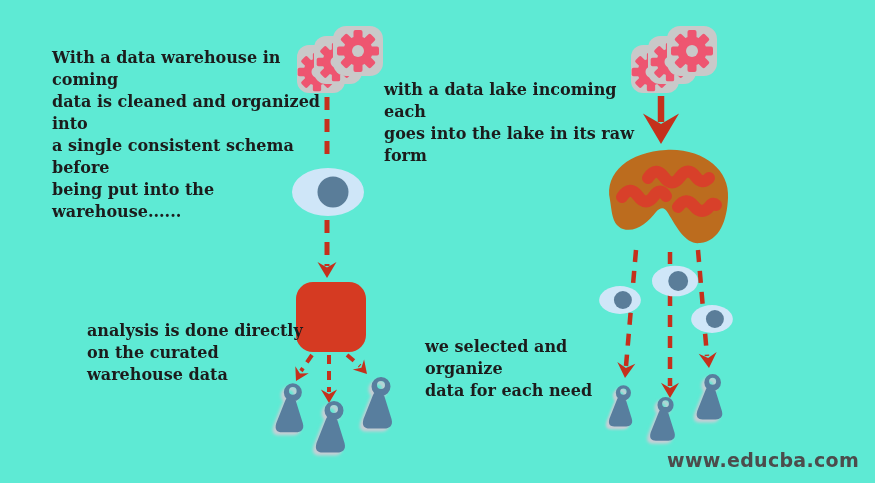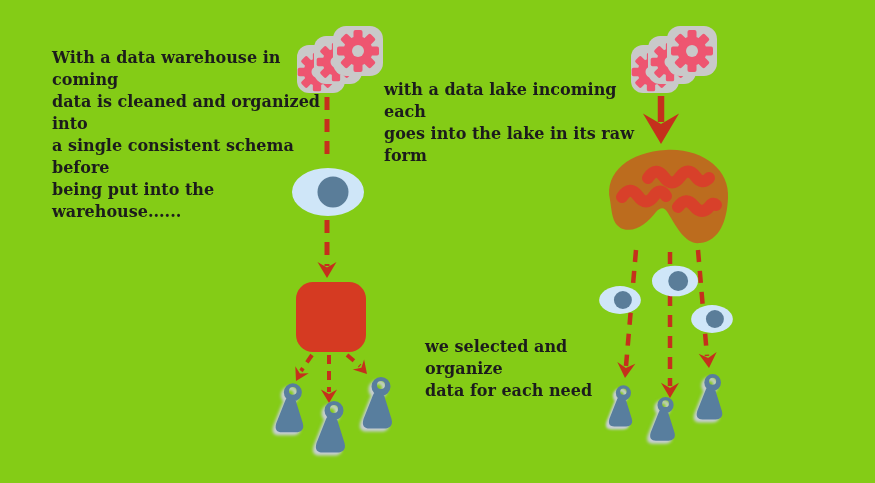--- a/index.html
+++ b/index.html
@@ -1,16 +1,16 @@
 <!DOCTYPE html>
 <html><head>
 <meta charset="utf-8">
 <style>
   html,body{margin:0;padding:0;background:#fff;}
-  #stage{position:relative;width:875px;height:483px;background:#84cc16;overflow:hidden;
+  #stage{position:relative;width:875px;height:483px;background:#5eead4;overflow:hidden;
          font-family:"DejaVu Serif",serif;}
   #diagram-svg{position:absolute;left:0;top:0;}
   .note{position:absolute;font-weight:700;font-size:16px;line-height:22px;color:#1c1c1c;
         white-space:pre-line;letter-spacing:0;}
   .watermark{position:absolute;font-family:"DejaVu Sans",sans-serif;font-weight:700;
              font-size:19px;color:#4c4c4c;letter-spacing:.3px;}
 </style>
 </head>
 <body>
 
@@ -144,17 +144,21 @@
   </svg>
 
   <div class="note" style="left:52px;top:47px;width:292px;">With a data warehouse in coming
 data is cleaned and organized into
 a single consistent schema before
 being put into the warehouse......</div>
 
   <div class="note" style="left:384px;top:79px;width:270px;">with a data lake incoming each
 goes into the lake in its raw form</div>
 
+  <div class="note" style="left:87px;top:320px;width:220px;">analysis is done directly
+on the curated
+warehouse data</div>
 
   <div class="note" style="left:417px;top:336px;width:220px;margin-left:8px;">we selected and organize
 data for each need</div>
 
+  <div class="watermark" style="right:16px;top:449px;">www.educba.com</div>
 </div>
 
 </body></html>

